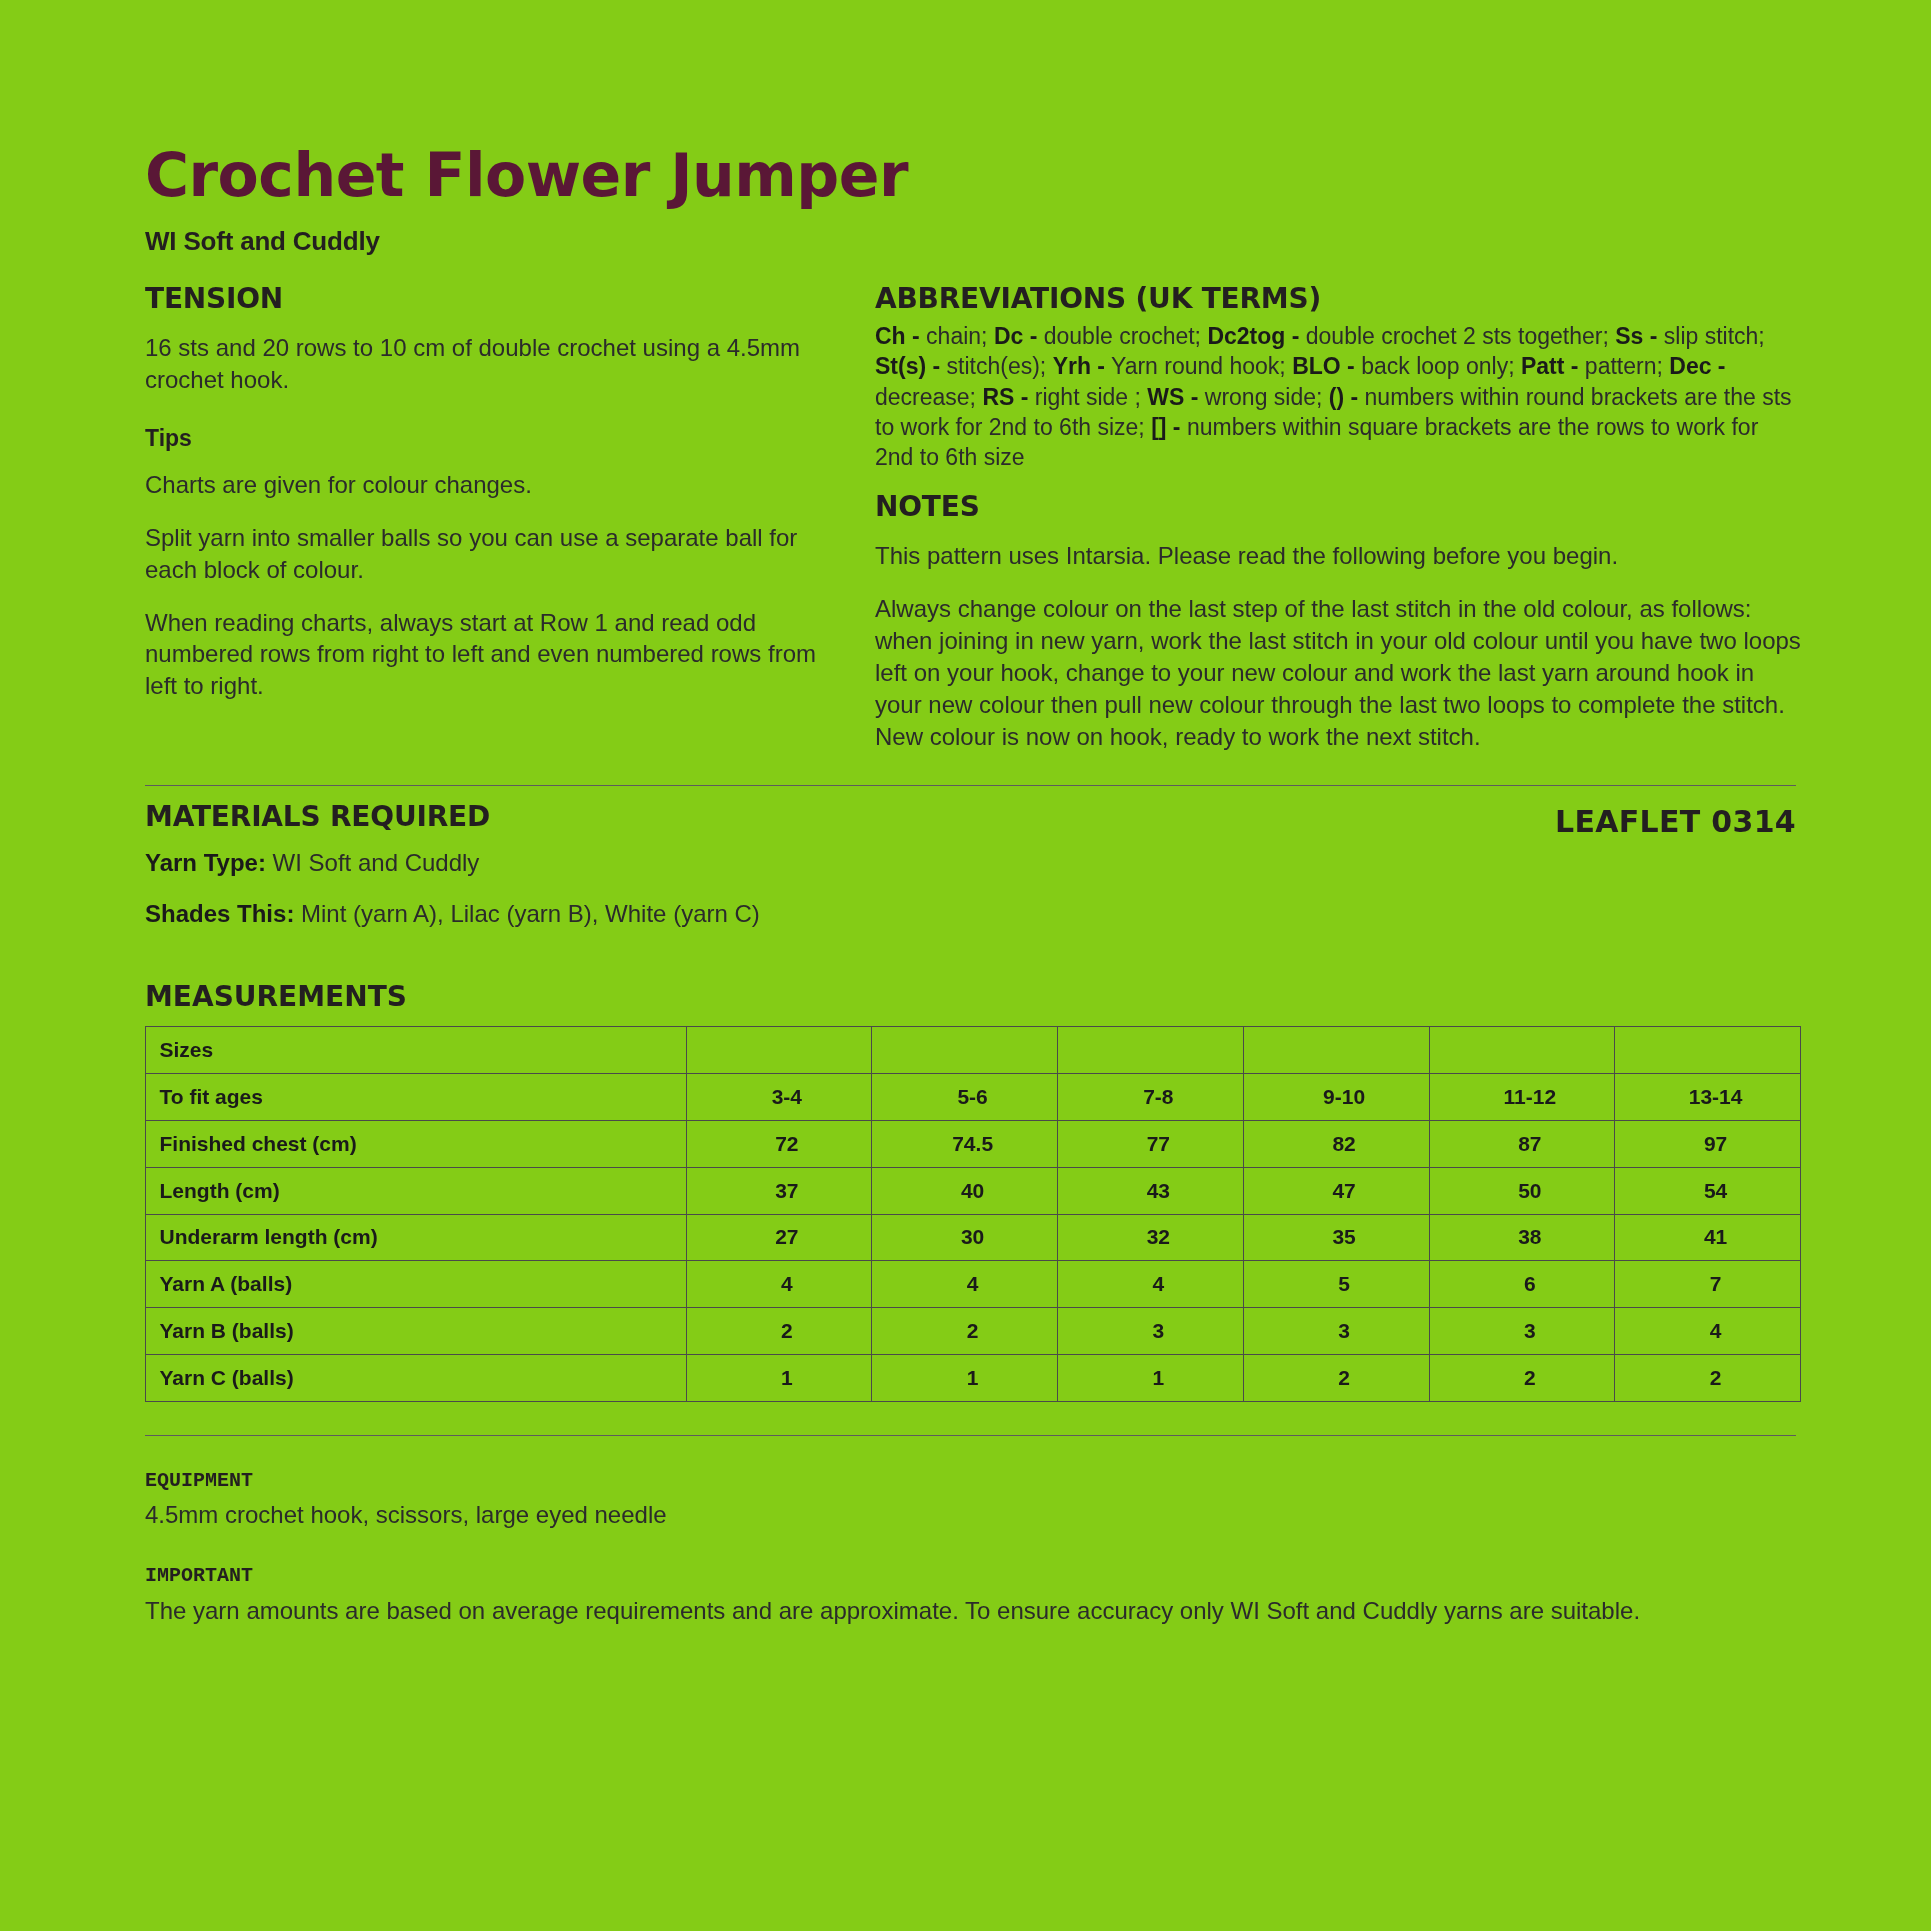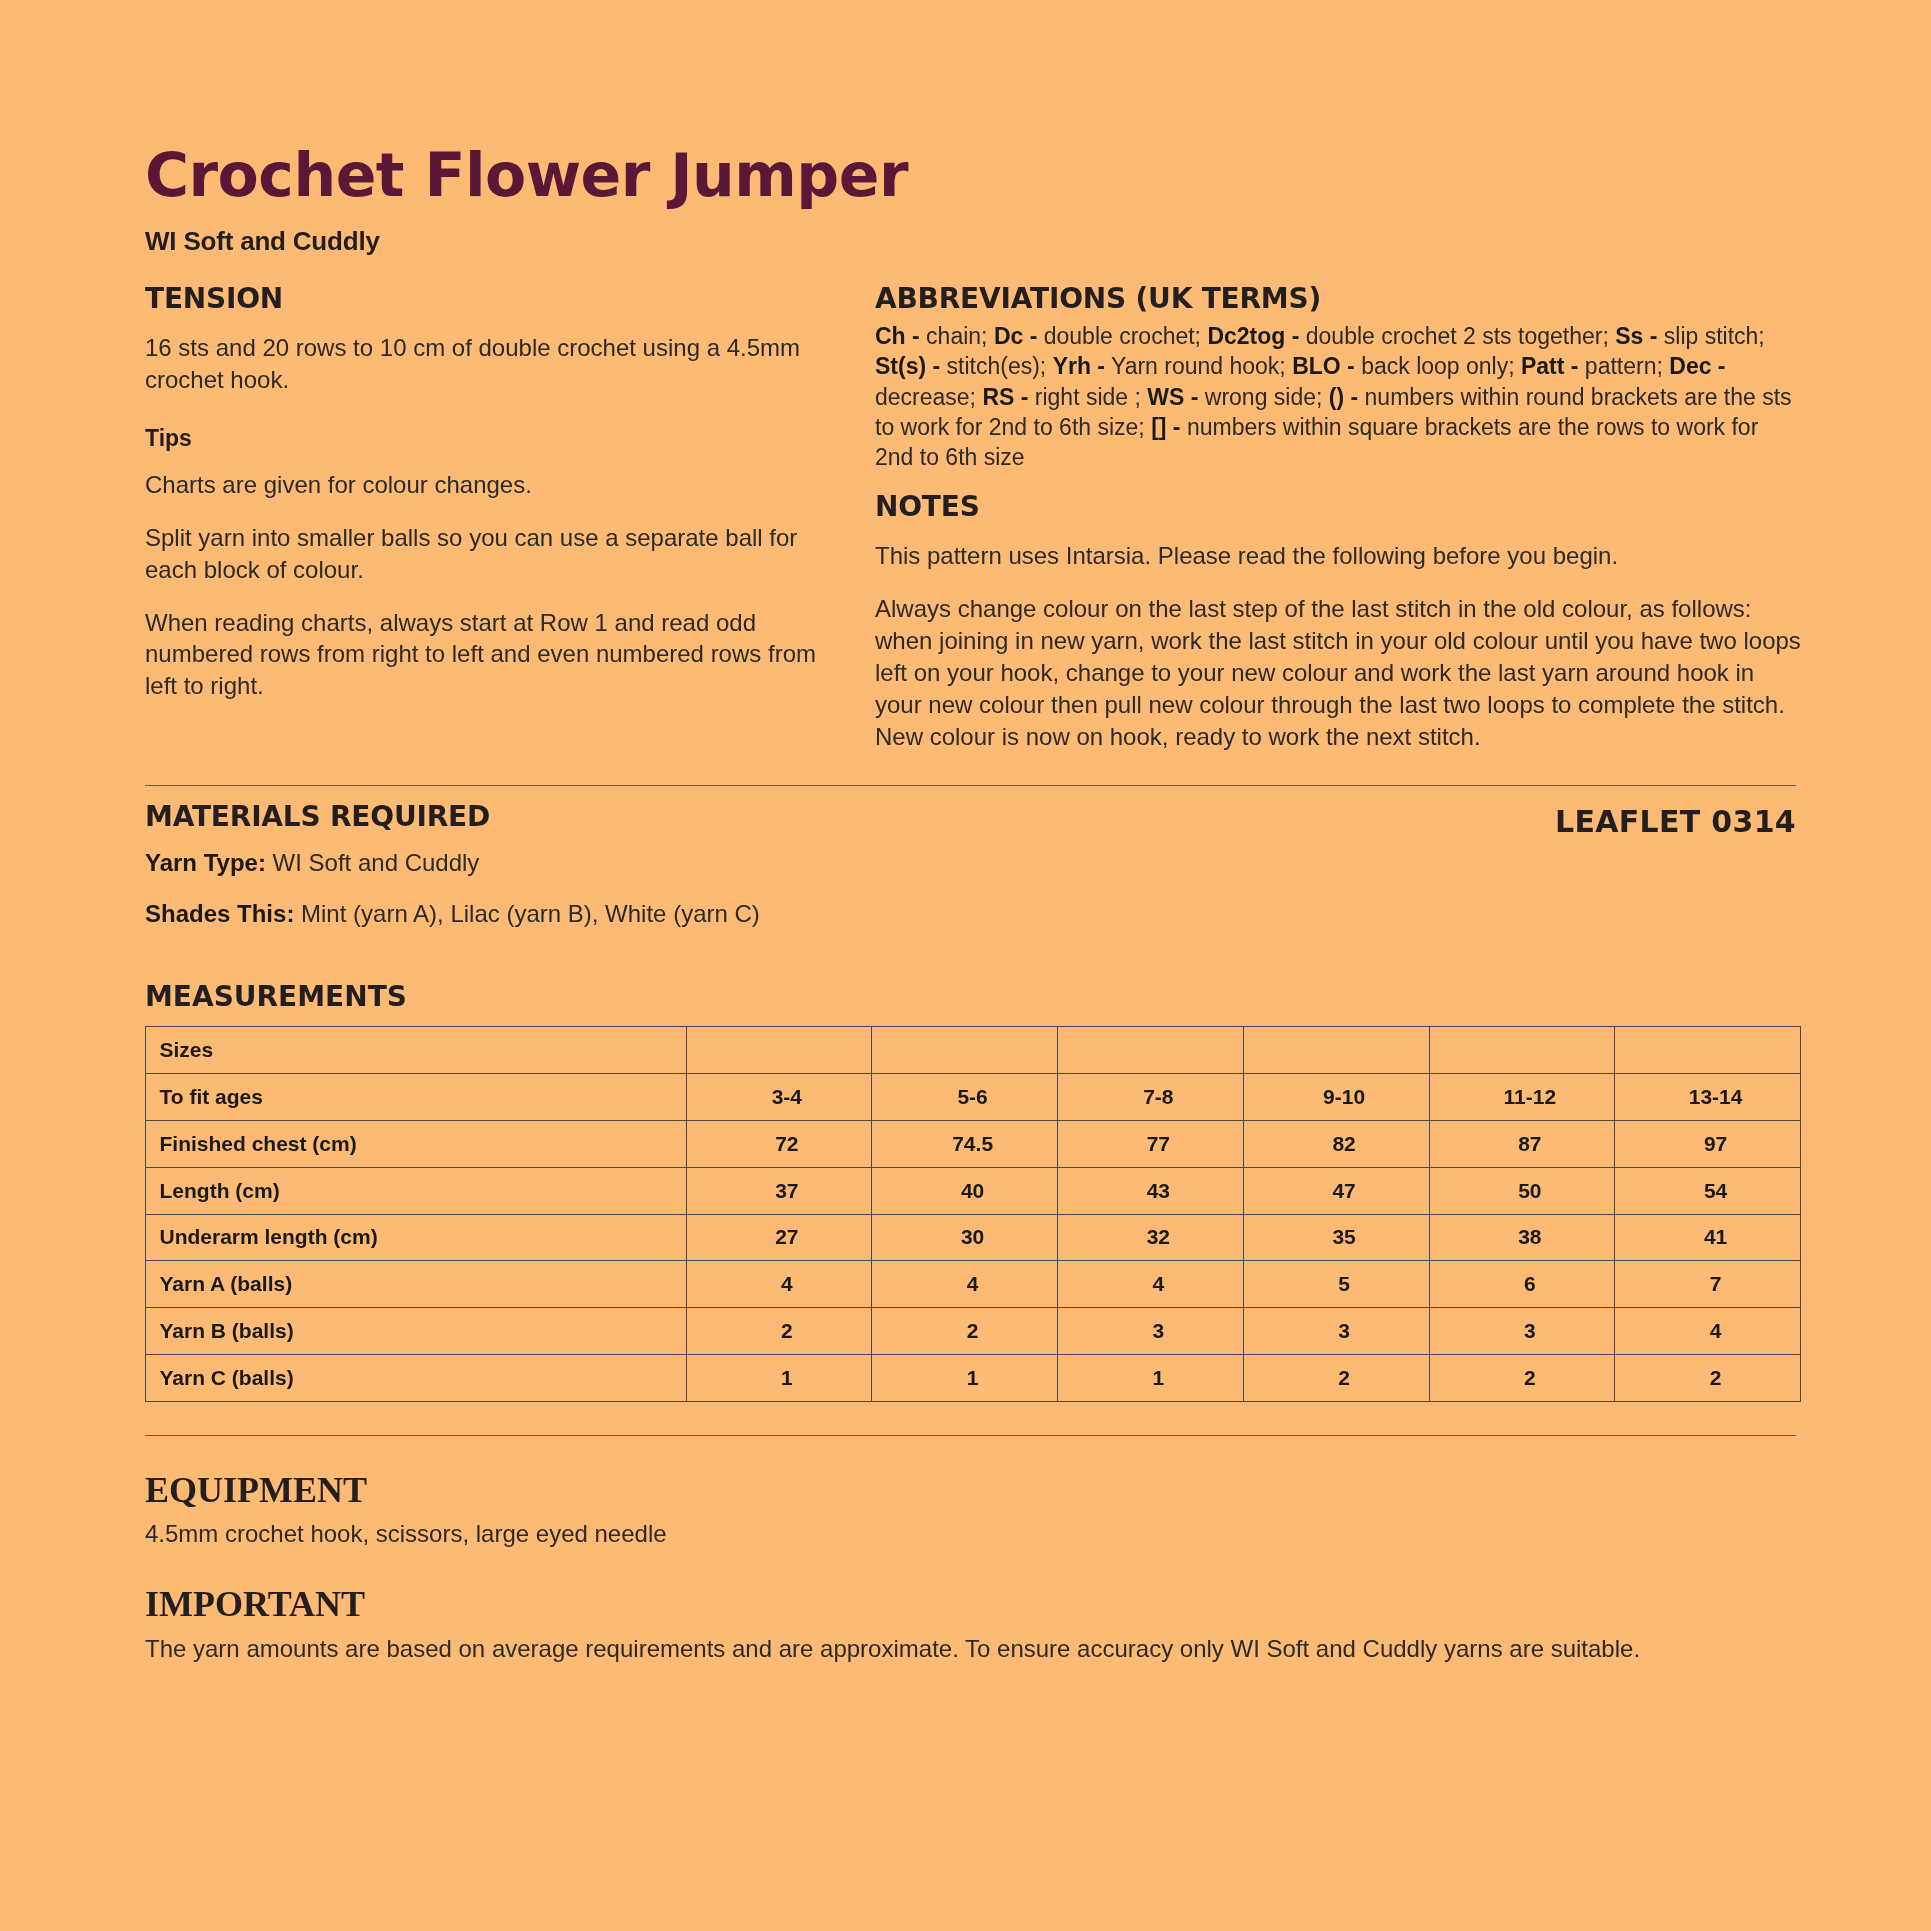--- a/index.html
+++ b/index.html
@@ -13,21 +13,21 @@
     font-family: "Liberation Sans", sans-serif;
     color: #231f20;
     position: relative;
     overflow: hidden;
   }
   .page {
     position: absolute;
     left: 0; top: 0;
     width: 1931px;
     height: 1931px;
-    background: #fdba74;
+    background: #84cc16;
     box-sizing: border-box;
     padding: 145px 135px 0 145px;
   }
 
   
   .doc-title {
     font-size: 60px;
     font-weight: bold;
     color: #5a1736;
     letter-spacing: -0.5px;
@@ -136,24 +136,24 @@
     padding-left: 13.5px;
     width: 526px;
   }
   table.meas td.val {
     text-align: center;
     padding-left: 16px;
   }
 
   
   h2.bottom {
-    font-size: 36px;
+    font-size: 20px;
     font-weight: bold;
     margin: 0 0 7.7px 0;
-    font-family: Liberation Serif, serif;
+    font-family: Liberation Mono, monospace;
   }
   .bottom-block { margin-top: 33px; }
   p.bottom-body {
     font-size: 24px;
     line-height: 1.33;
     margin: 0;
     color: #2b2b2b;
     max-width: 1641px;
   }
 </style>

